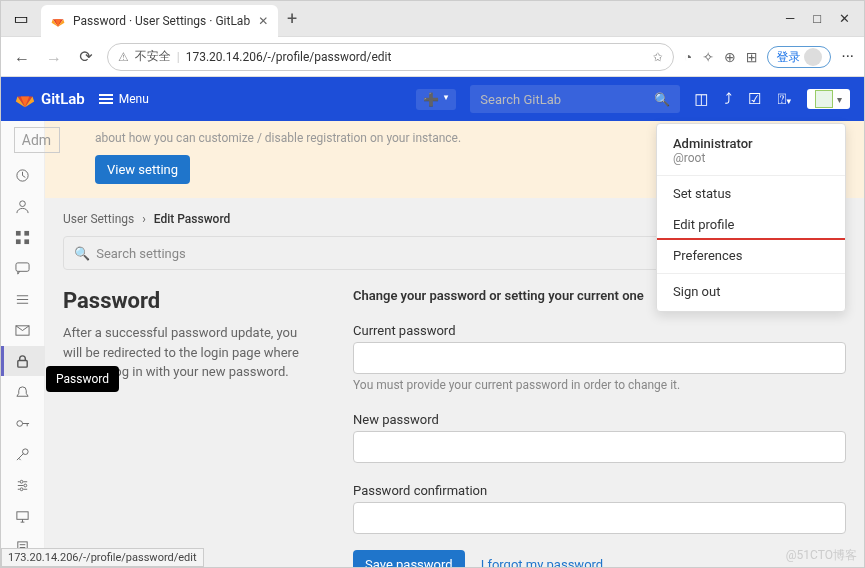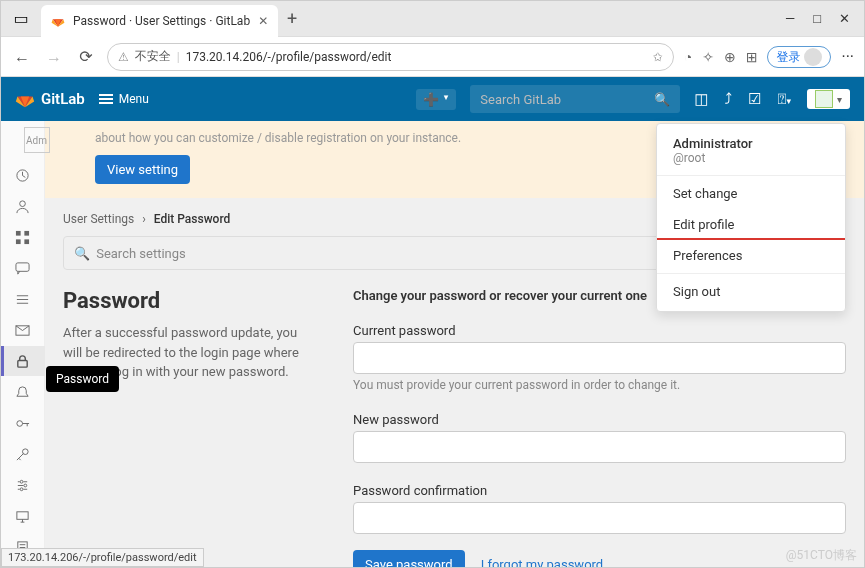--- a/index.html
+++ b/index.html
@@ -19,35 +19,35 @@
 .addr-box { flex:1; display:flex; align-items:center; border:1px solid #ccc; border-radius:14px; height:28px; padding:0 10px; gap:6px; font-size:12px; color:#333; }
 .addr-box .warn { color:#888; font-size:12px; }
 .addr-box .unsafe { color:#555; }
 .addr-box .star { margin-left:auto; color:#888; }
 .ext-icons { display:flex; gap:10px; align-items:center; color:#666; font-size:14px; }
 .login-pill { border:1px solid #5b9bd5; color:#1a73e8; border-radius:12px; padding:1px 8px; font-size:12px; display:flex; align-items:flex-end; gap:4px; }
 .avatar-dot { width:18px; height:18px; background:#ddd; border-radius:50%; }
 .dots { font-size:16px; color:#333; }
 
 .app { position:relative; height: calc(568px - 78px); display:flex; flex-direction:column; }
-.topbar { background:#0369a1; color:#fff; height:44px; display:flex; align-items:center; padding:12px 14px; gap:14px; }
+.topbar { background:#1d4ed8; color:#fff; height:44px; display:flex; align-items:center; padding:12px 14px; gap:14px; }
 .brand { display:flex; align-items:center; gap:6px; font-weight:600; font-size:15px; }
 .menu-btn { display:flex; align-items:center; gap:6px; font-size:12px; color:#fff; }
 .topbar .spacer { flex:1; }
 .plus-box { background:rgba(255,255,255,0.12); border-radius:3px; padding:3px 8px; font-size:13px; display:flex; gap:4px; }
 .search-box { background:rgba(255,255,255,0.12); border-radius:3px; width:210px; height:28px; display:flex; align-items:center; padding:0 10px; color:#bbb; font-size:13px; }
 .search-box .mag { margin-left:auto; }
 .top-icons { display:flex; gap:16px; font-size:15px; color:#fff; align-items:center; }
 .user-chip { background:#fff; border-radius:3px; padding:1px 8px; display:flex; align-items:center; gap:4px; }
 .user-chip .mini-avatar { width:18px; height:18px; background:#e8f5e9; border:1px solid #9c6; }
 .user-chip .caret { color:#666; font-size:10px; }
 
 .content-row { flex:1; display:flex; overflow:hidden; }
 .left-rail { width:44px; background:#fafafa; border-right:1px solid #eee; display:flex; flex-direction:column; align-items:center; padding-top:6px; gap:1px; position:relative; }
-.rail-avatar { width:26px; height:26px; border:1px solid #ccc; font-size:10px; color:#999; display:flex; align-items:center; justify-content:center; margin-bottom:6px; overflow:hidden;margin-left:28px; }
+.rail-avatar { width:46px; height:26px; border:1px solid #ccc; font-size:14px; color:#999; display:flex; align-items:center; justify-content:center; margin-bottom:6px; overflow:hidden;margin-left:28px; }
 .rail-icon { width:44px; height:30px; display:flex; align-items:center; justify-content:center; color:#666; font-size:14px; }
 .rail-icon.active { background:#e8e8e8; box-shadow: inset 3px 0 0 #6666c4; }
 .rail-icon svg { width:15px; height:15px; }
 
 .tooltip { position:absolute; left:45px; top:289px; background:#000; color:#fff; font-size:12px; padding:6px 10px; border-radius:4px; z-index:5; }
 .tooltip::before { content:''; position:absolute; left:-5px; top:50%; transform:translateY(-50%); border:5px solid transparent; border-right-color:#000; }
 
 .main { flex:1; overflow:auto; padding:0 18px 18px 18px; }
 .banner { background:#fdf1dd; margin:0 -18px; padding:10px 18px 14px 50px; }
 .banner .truncated { color:#999; font-size:12px; }
@@ -272,21 +272,21 @@
           <span>🔍</span>
           <span>Search settings</span>
         </div>
 
         <div class="two-col">
           <div class="col-left">
             <h2>Password</h2>
             <p>After a successful password update, you will be redirected to the login page where you can log in with your new password.</p>
           </div>
           <div class="col-right">
-            <div class="heading">Change your password or recover your current one</div>
+            <div class="heading">Change your password or setting your current one</div>
             <label class="field-label">Current password</label>
             <input class="field-input" type="password" style="">
             <div class="hint">You must provide your current password in order to change it.</div>
             <label class="field-label">New password</label>
             <input class="field-input" type="password" style="">
             <label class="field-label">Password confirmation</label>
             <input class="field-input" type="password" style="">
             <div class="actions">
               <button class="btn-primary">Save password</button>
               <a href="#" class="link">I forgot my password</a>
@@ -295,21 +295,21 @@
         </div>
       </div>
     </div>
 
     <div class="dropdown">
       <div class="dd-section">
         <div class="dd-name">Administrator</div>
         <div class="dd-handle">@root</div>
       </div>
       <div class="dd-divider"></div>
-      <div class="dd-item">Set change</div>
+      <div class="dd-item">Set status</div>
       <div class="dd-item highlighted">Edit profile</div>
       <div class="dd-item">Preferences</div>
       <div class="dd-divider"></div>
       <div class="dd-item">Sign out</div>
     </div>
   </div>
 </div>
 
 <div class="status-bar">173.20.14.206/-/profile/password/edit</div>
 <div class="watermark">@51CTO博客</div>

